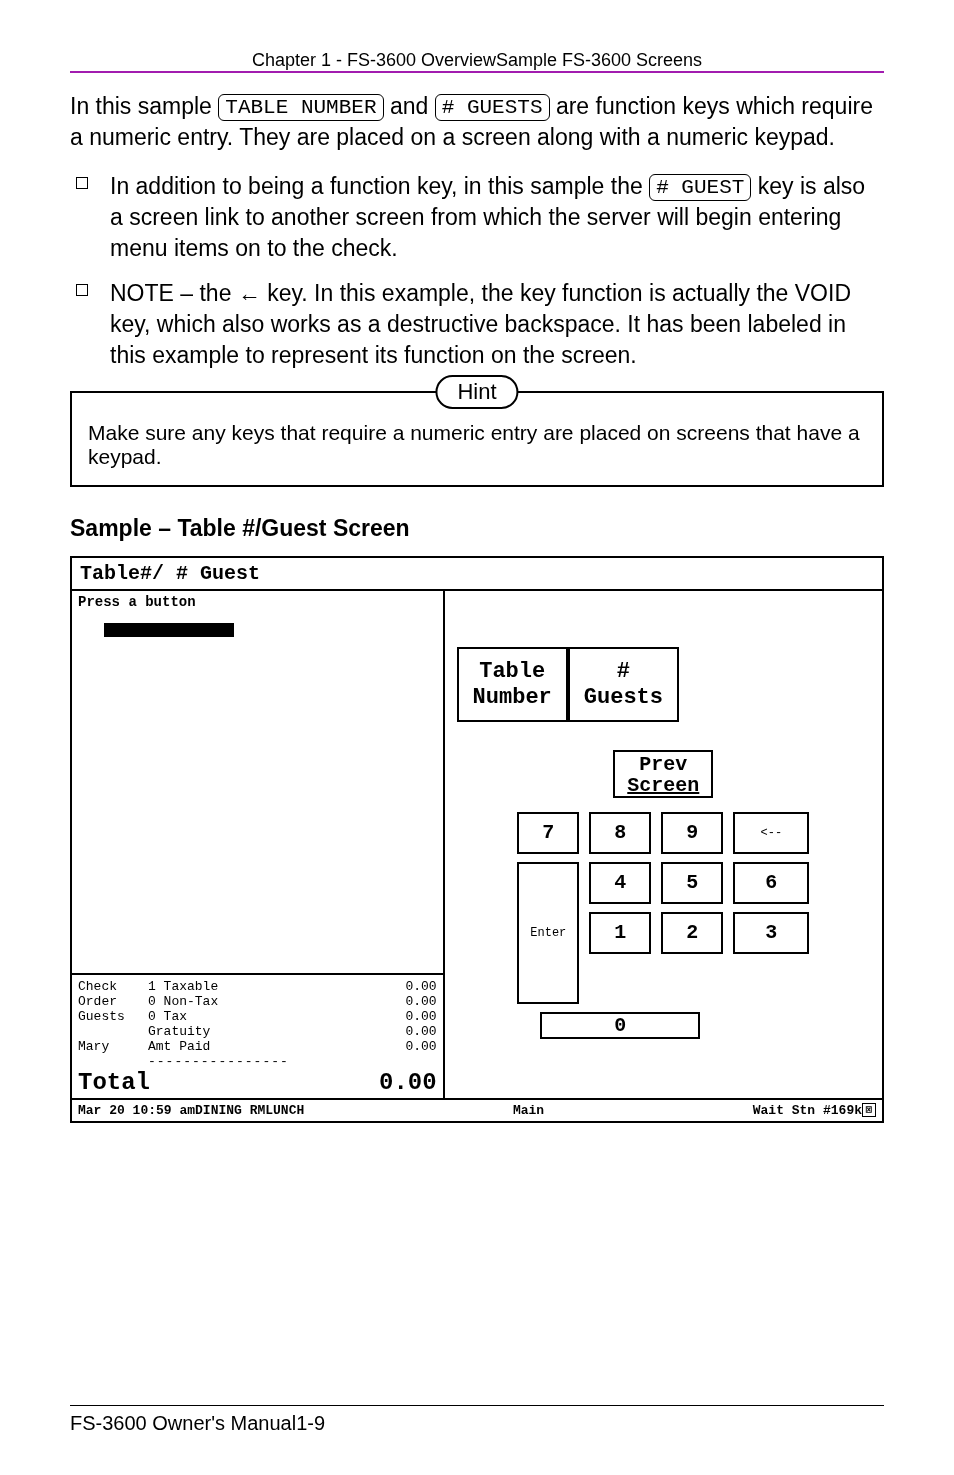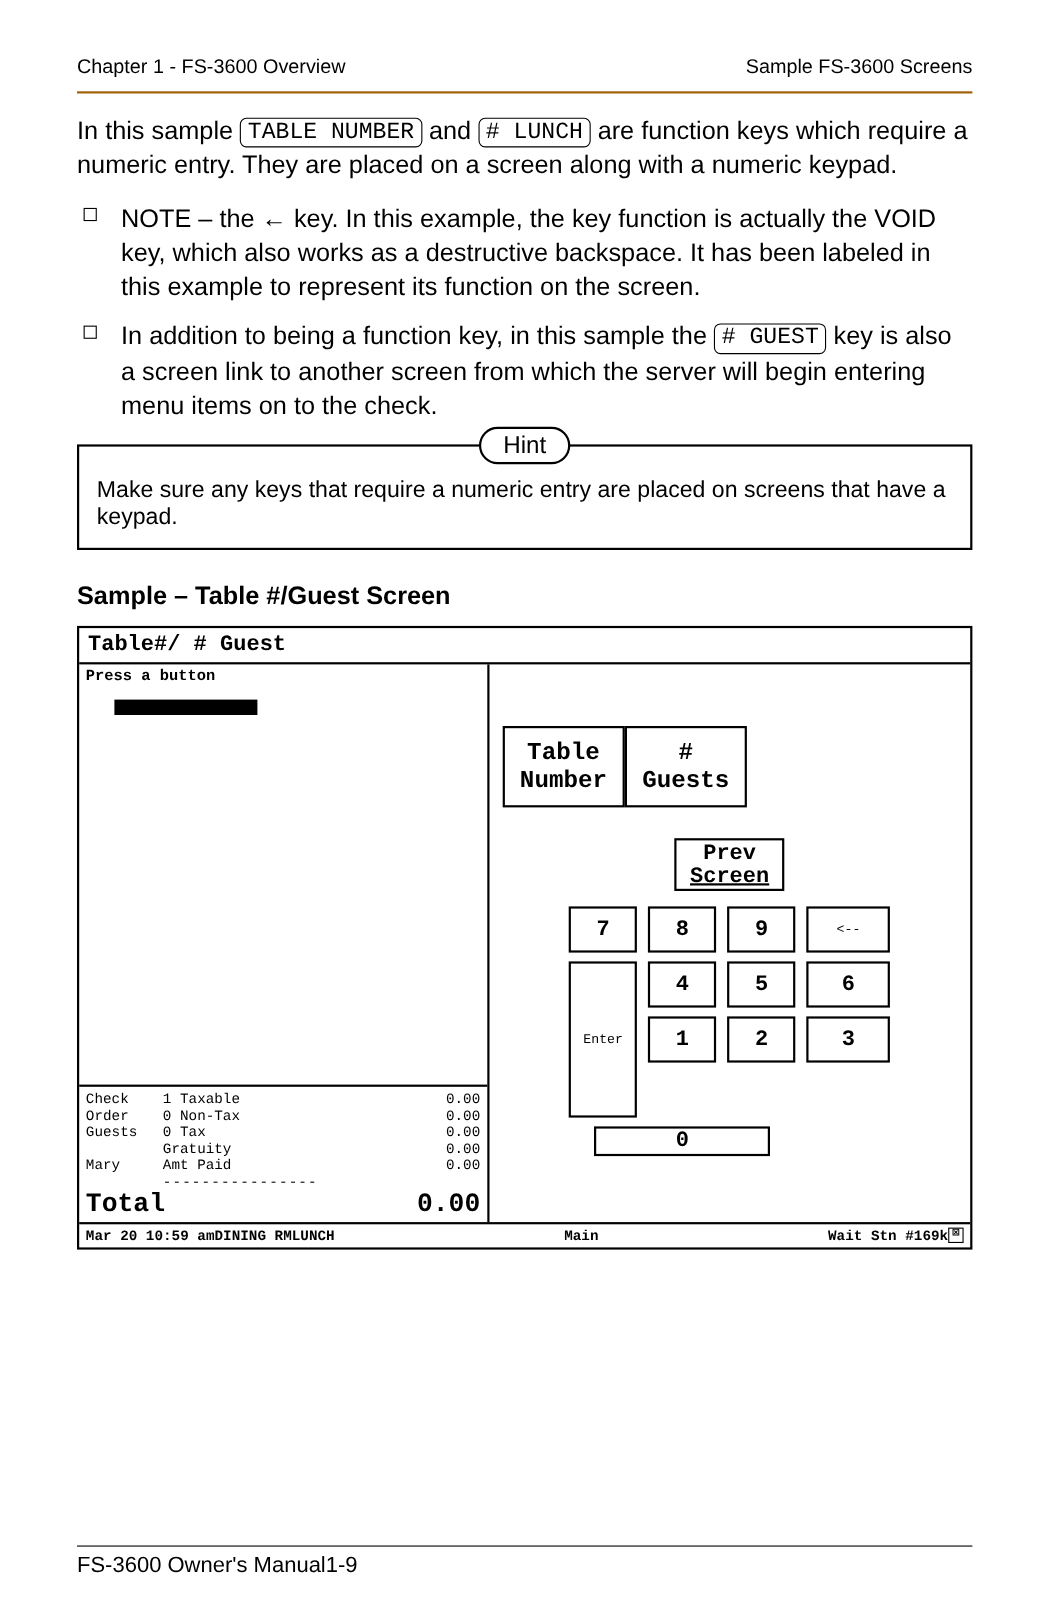--- a/index.html
+++ b/index.html
@@ -7,24 +7,24 @@
     width: 954px;
     height: 1475px;
     background: #fff;
     font-family: Arial, Helvetica, sans-serif;
     color: #000;
     padding: 50px 70px 40px 70px;
     position: relative;
   }
   .header-row {
     display: flex;
-    justify-content: space-between;
+    justify-content: center;
     font-size: 18px;
-    border-bottom: 2px solid #a16207;
-    padding-bottom: 12px;
+    border-bottom: 2px solid #a21caf;
+    padding-bottom: 0;
     margin-bottom: 18px;
   }
   .body-text { font-size: 23px; line-height: 1.35; }
   .para { margin-bottom: 18px; }
   .key {
     font-family: "Courier New", monospace;
     border: 1.5px solid #000;
     border-radius: 6px;
     padding: 0 6px;
     display: inline-block;
@@ -90,36 +90,36 @@
 
 <div class="header-row">
   <span>Chapter 1 - FS-3600 Overview</span>
   <span>Sample FS-3600 Screens</span>
 </div>
 
 <p class="body-text para">
   <span>In this sample </span>
   <span class="key">TABLE NUMBER</span>
   <span> and </span>
-  <span class="key"># LUNCH</span>
+  <span class="key"># GUESTS</span>
   <span> are function keys which require a numeric entry.  They are placed on a screen along with a numeric keypad.</span>
 </p>
 
 <ul class="bullet-list">
-  <li>
-    <span class="sq"></span>
-    <span class="li-body">NOTE – the ← key.  In this example, the key function is actually the VOID key, which also works as a destructive backspace.  It has been labeled in this example to represent its function on the screen.</span>
-  </li>
   <li>
     <span class="sq"></span>
     <span class="li-body">
       <span>In addition to being a function key, in this sample the </span>
       <span class="key"># GUEST</span>
       <span> key is also a screen link to another screen from which the server will begin entering menu items on to the check.</span>
     </span>
+  </li>
+  <li>
+    <span class="sq"></span>
+    <span class="li-body">NOTE – the ← key.  In this example, the key function is actually the VOID key, which also works as a destructive backspace.  It has been labeled in this example to represent its function on the screen.</span>
   </li>
 </ul>
 
 <div class="hint-wrap">
   <div class="hint-box">
     <div class="hint-lbl">Hint</div>
     <div>Make sure any keys that require a numeric entry are placed on screens that have a keypad.</div>
   </div>
 </div>
 

